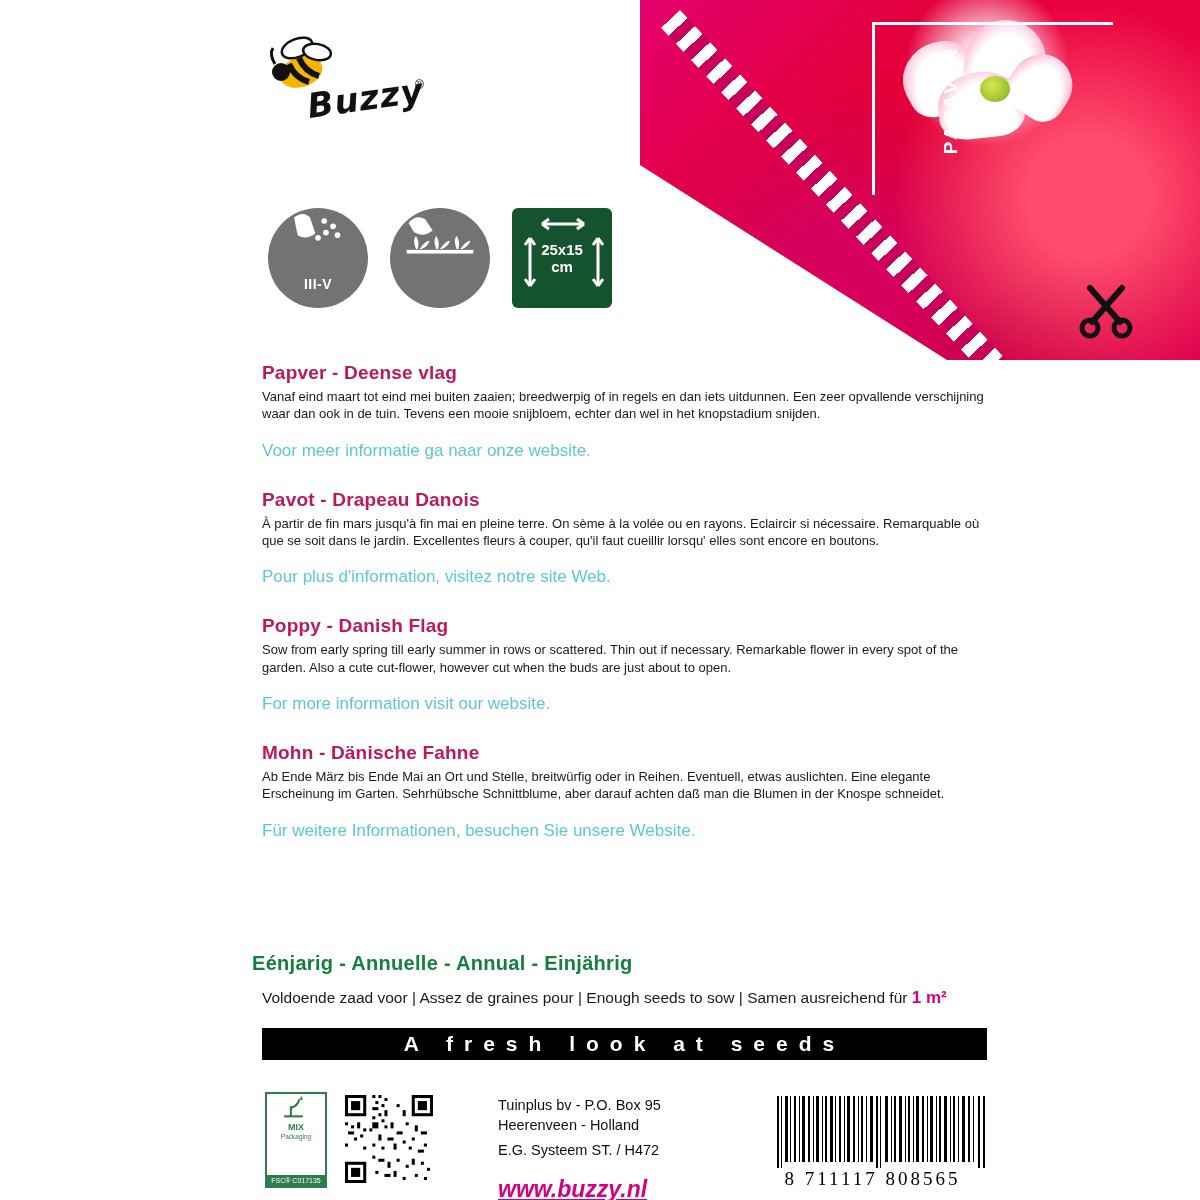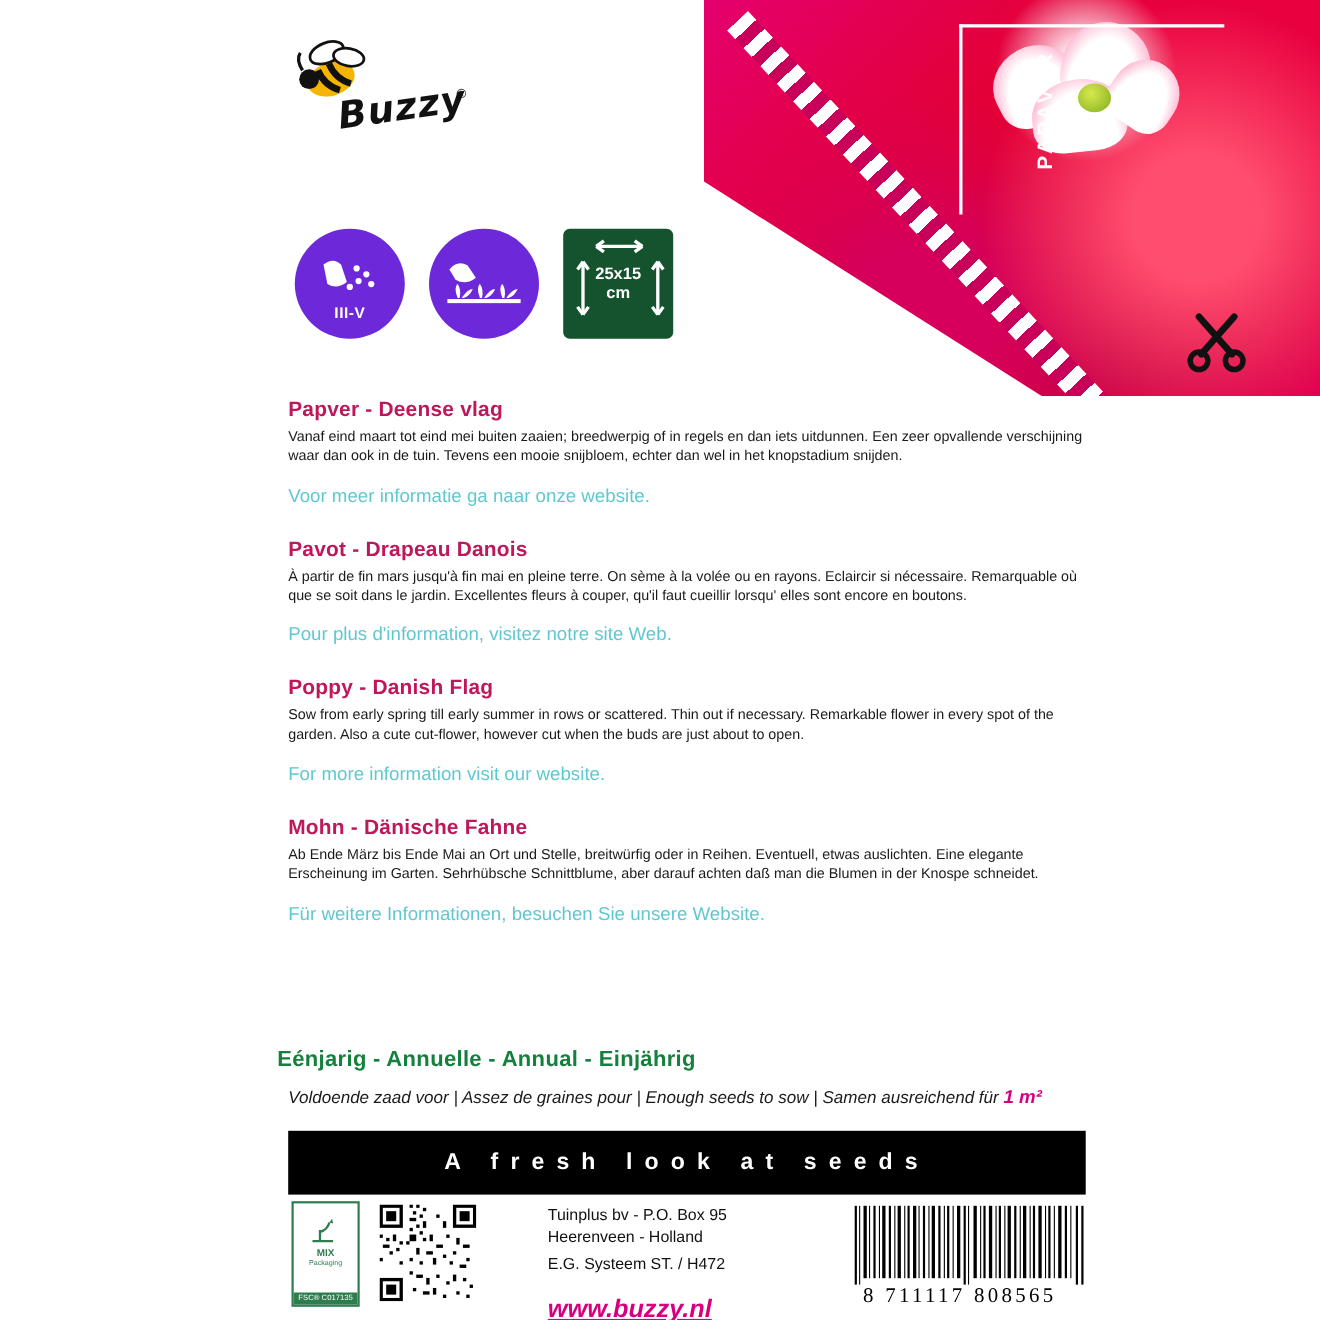--- a/index.html
+++ b/index.html
@@ -139,26 +139,26 @@
     left: 268px;
     top: 208px;
     display: flex;
     align-items: center;
     gap: 22px;
   }
   .icon-circle {
     width: 100px;
     height: 100px;
     border-radius: 50%;
-    background: #6d28d9;
+    background: #737373;
     position: relative;
     display: flex;
     flex-direction: column;
     align-items: center;
-    justify-content: center;
+    justify-content: flex-start;
     color: #ffffff;
   }
   .icon-circle .icon-caption {
     font-size: 14px;
     font-weight: bold;
     letter-spacing: .5px;
     position: absolute;
     bottom: 16px;
   }
   .icon-square {
@@ -214,34 +214,33 @@
     font-size: 20px;
     font-weight: bold;
     letter-spacing: .3px;
   }
   #seeds-line {
     position: absolute;
     left: 262px;
     top: 988px;
     font-size: 15.5px;
     color: #1a1a1a;
-    font-style: italic;
   }
   #seeds-line .area {
     color: #d5007f;
     font-weight: bold;
     font-size: 17px;
   }
 
   #fresh-bar {
     position: absolute;
     left: 262px;
     top: 1028px;
     width: 725px;
-    height: 58px;
+    height: 32px;
     background: #000000;
     color: #ffffff;
     display: flex;
     align-items: center;
     justify-content: center;
     font-size: 21px;
     letter-spacing: 11px;
     font-weight: 600;
   }
 
@@ -250,21 +249,21 @@
     left: 265px;
     top: 1092px;
     width: 62px;
     height: 96px;
     border: 2px solid #2f7d4f;
     color: #2f7d4f;
     display: flex;
     flex-direction: column;
     align-items: center;
     justify-content: flex-start;
-    padding-top: 12px;
+    padding-top: 0;
     box-sizing: border-box;
   }
   #fsc .fsc-mix { font-size: 9px; font-weight: bold; margin-top: 2px; }
   #fsc .fsc-pack { font-size: 6.5px; margin-top: 1px; }
   #fsc .fsc-code {
     font-size: 7px;
     background: #2f7d4f;
     color: #fff;
     width: 100%;
     text-align: center;

